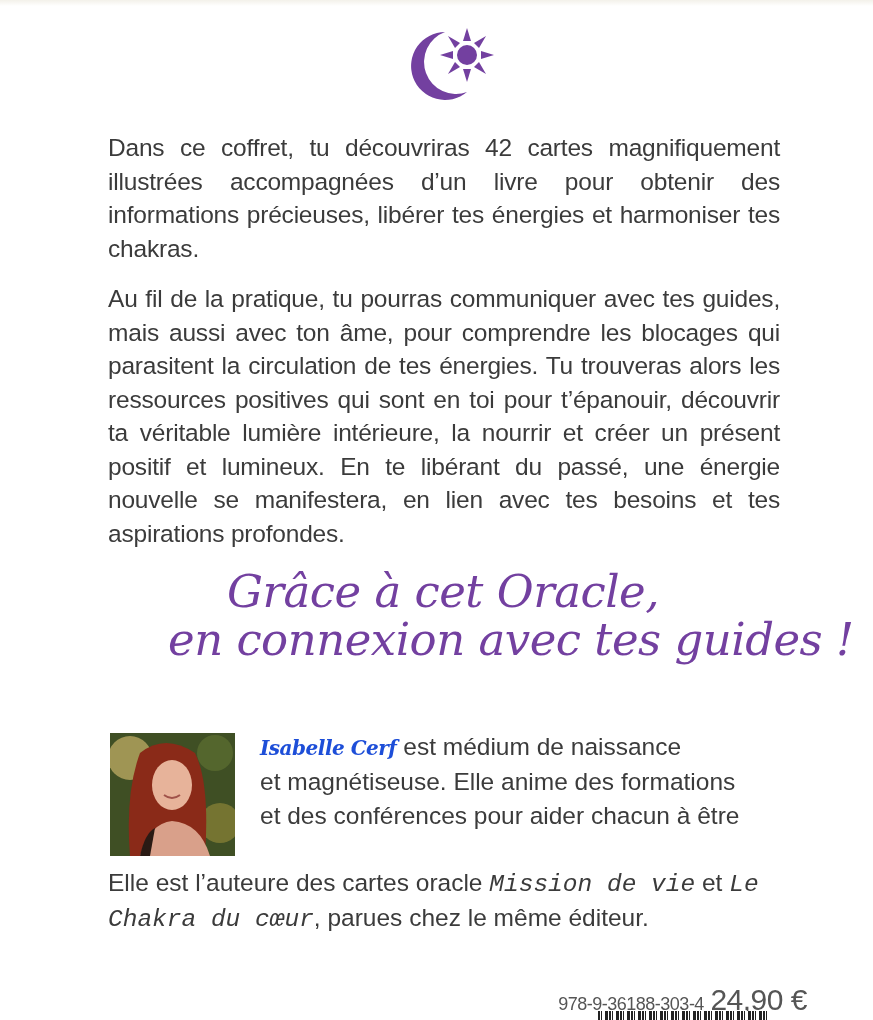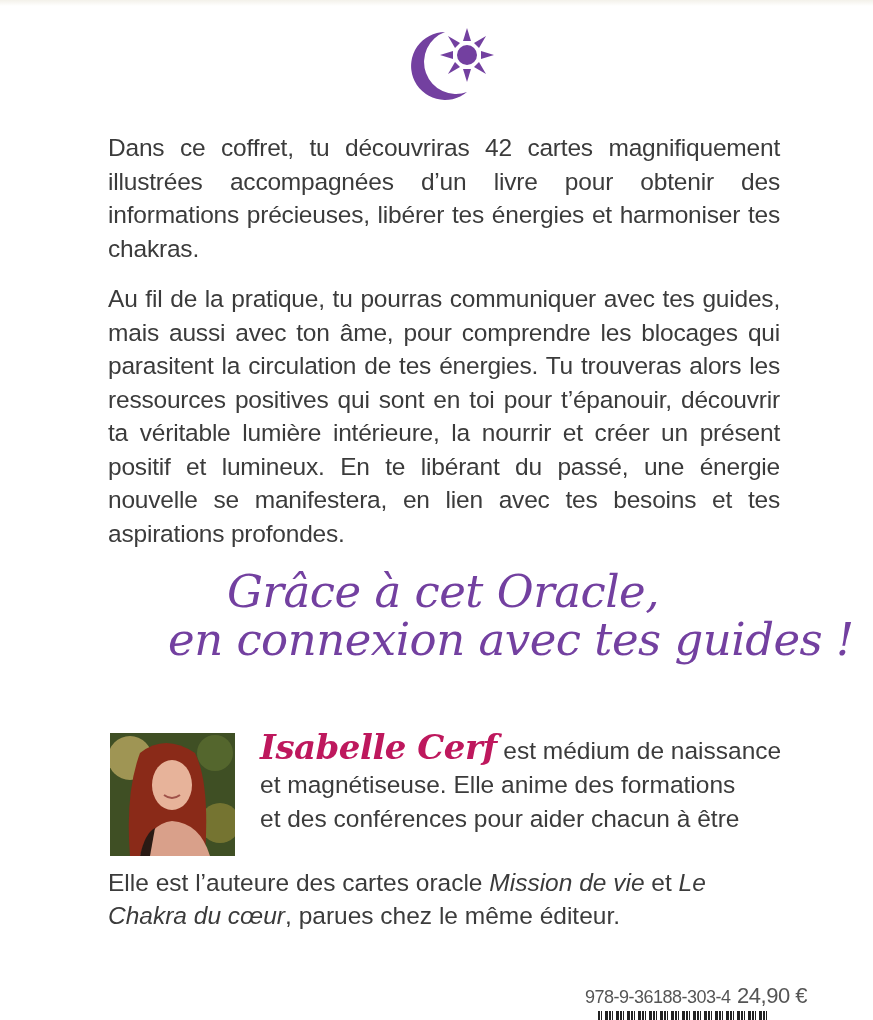--- a/index.html
+++ b/index.html
@@ -77,48 +77,48 @@
     }
     .bio-line {
       font-size: 24.5px;
       line-height: 34px;
       white-space: nowrap;
     }
     .bio-indent { padding-left: 152px; }
     .author-name {
       font-family: "DejaVu Serif", serif;
       font-style: italic;
-      color: #be185d;
-      font-size: 34px;
+      color: #1d4ed8;
+      font-size: 20px;
       font-weight: bold;
       letter-spacing: -0.5px;
     }
     .bio-tail {
       position: absolute;
       left: 108px;
       top: 866px;
       width: 704px;
       font-size: 24.5px;
       line-height: 33px;
       text-align: justify;
       color: #3b3b3b;
       margin: 0;
     }
     .bio-tail .line { display: block; white-space: nowrap; }
-    .ital { font-style: italic; }
+    .ital { font-style: italic; font-family: Liberation Mono, monospace; }
     .isbn-line {
       position: absolute;
       right: 66px;
       top: 983px;
       font-size: 18px;
       color: #555555;
       white-space: nowrap;
       letter-spacing: -0.5px;
     }
-    .isbn-line .price { font-size: 22px; margin-left: 2px; }
+    .isbn-line .price { font-size: 30px; margin-left: 2px; }
     .barcode {
       position: absolute;
       left: 598px;
       top: 1011px;
       width: 172px;
       height: 9px;
       background: repeating-linear-gradient(to right, #222 0 2px, #fff 2px 3px, #222 3px 4px, #fff 4px 7px, #222 7px 10px, #fff 10px 11px);
     }
   </style>
 </head>

